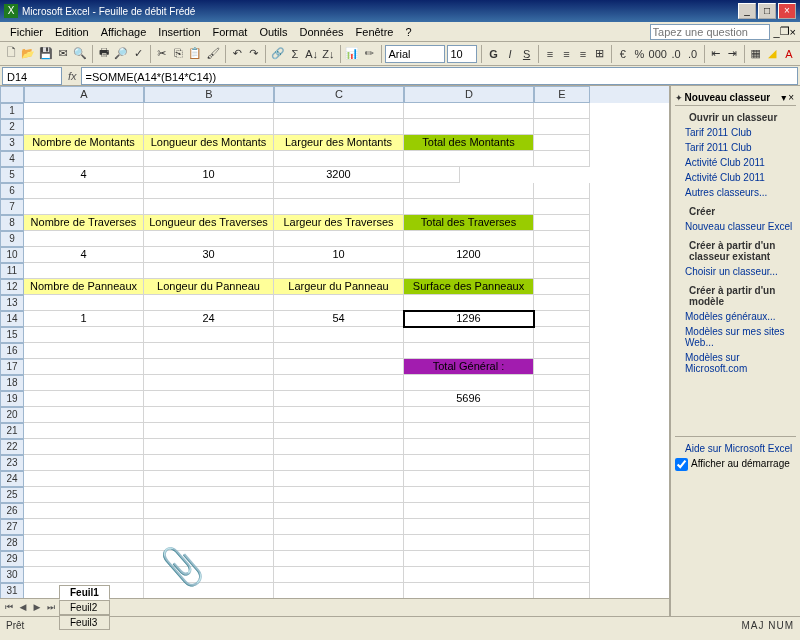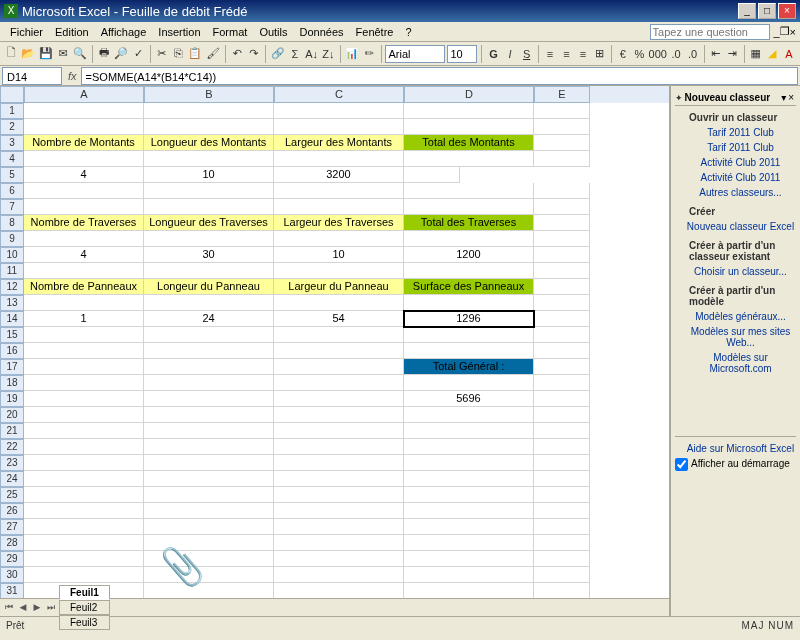--- a/index.html
+++ b/index.html
@@ -1,20 +1,20 @@
 <!DOCTYPE html>
 <html><head>
 <meta charset="utf-8">
 <style>
 * { box-sizing: border-box; margin: 0; padding: 0; }
 body { font-family: Tahoma, Arial, sans-serif; font-size: 11px; background: #ece9d8; overflow: hidden; width: 800px; height: 640px; }
 
 .titlebar { height: 22px; background: linear-gradient(to bottom, #0a246a, #3a6ea5); color: white; display: flex; align-items: center; padding: 0 4px; }
 .titlebar .ico { width: 14px; height: 14px; background: #1f7a1f; margin-right: 4px; font-size: 10px; text-align:center; line-height:14px; color:white; }
-.titlebar .title { flex: 1; font-size: 13px; }
+.titlebar .title { flex: 1; font-size: 10px; }
 .titlebar .winbtn { width: 18px; height: 16px; margin-left: 2px; background: #d4d0c8; border: 1px outset #fff; text-align: center; line-height: 14px; font-size: 10px; color: #000; cursor: pointer; }
 .titlebar .winbtn.close { background: #e04343; color: white; }
 
 .menubar { height: 20px; background: #ece9d8; display: flex; align-items: center; padding: 0 4px; border-bottom: 1px solid #aca899; }
 .menubar span { padding: 2px 6px; cursor: pointer; }
 .menubar .ask { margin-left: auto; }
 .menubar .ask input { width: 120px; height: 16px; font-size: 11px; border: 1px solid #7f9db9; padding: 0 2px; }
 
 .toolbar { height: 24px; background: #ece9d8; display: flex; align-items: center; padding: 0 4px; gap: 2px; border-bottom: 1px solid #aca899; }
 .tbtn { width: 18px; height: 18px; border: 1px solid transparent; display: flex; align-items: center; justify-content: center; cursor: pointer; font-size: 11px; color: #333; }
@@ -31,41 +31,41 @@
 .sheet { flex: 1; display: flex; flex-direction: column; background: white; border-right: 1px solid #aca899; }
 .grid-wrap { flex: 1; overflow: hidden; position:relative; }
 .colhdr-row { display: flex; height: 17px; background: #e4ecf7; }
 .corner { width: 24px; border: 1px solid #9eb6ce; background: #e4ecf7; }
 .colhdr { border: 1px solid #9eb6ce; background: #e4ecf7; text-align: center; font-size: 11px; line-height: 15px; color: #333; }
 .row { display: flex; height: 16px; }
 .rowhdr { width: 24px; border: 1px solid #9eb6ce; background: #e4ecf7; text-align: center; font-size: 10px; line-height: 14px; color: #333; }
 .cell { border-right: 1px solid #d4d4d4; border-bottom: 1px solid #d4d4d4; text-align: center; font-size: 11px; line-height: 14px; padding: 0 2px; overflow: hidden; white-space: nowrap; }
 .hdr-yellow { background: #ffff99; font-weight: normal; }
 .hdr-green { background: #99cc00; }
-.hdr-orange { background: #0369a1; }
+.hdr-orange { background: #a21caf; }
 .selected { outline: 2px solid #000; outline-offset: -1px; position: relative; z-index: 2; }
 
 .clippy { position: absolute; bottom: 10px; left: 160px; font-size: 36px; opacity: 0.8; }
 
 .sheettabs { height: 18px; background: #ece9d8; display: flex; align-items: center; border-top: 1px solid #aca899; }
 .tabnav { display: flex; padding: 0 2px; }
 .tabnav span { width: 14px; text-align: center; cursor: pointer; font-size: 9px; color: #555; }
 .tab { padding: 1px 10px; font-size: 10px; border: 1px solid #aca899; background: #ece9d8; cursor: pointer; margin-left: -1px; }
 .tab.active { background: white; border-bottom: 1px solid white; font-weight: bold; }
 
 .statusbar { height: 18px; background: #ece9d8; display: flex; align-items: center; padding: 0 6px; border-top: 1px solid #aca899; font-size: 10px; color: #333; }
 .statusbar .right { margin-left: auto; letter-spacing: 1px; }
 
 .taskpane { width: 130px; background: #ece9d8; border-left: 1px solid #aca899; padding: 4px; font-size: 10px; overflow: hidden; }
 .taskpane .tphdr { display: flex; align-items: center; padding: 2px 0; border-bottom: 1px solid #aca899; }
 .taskpane .tphdr span:first-child { font-size: 9px; color: #333; margin-right: 2px; }
 .taskpane .tphdr .tptitle { font-weight: bold; flex:1; }
 .taskpane .tphdr .x { cursor: pointer; padding: 0 2px; }
 .taskpane .section { font-weight: bold; margin: 6px 14px 2px; color: #333; }
-.taskpane .link { color: #003399; padding: 2px 0 2px 10px; cursor: pointer; display: block; text-align: center; }
+.taskpane .link { color: #003399; padding: 2px 0 2px 10px; cursor: pointer; display: block; }
 .taskpane .chk { padding: 2px 0; }
 .taskpane .chk input { vertical-align: middle; margin-right: 3px; }
 </style>
 </head>
 <body>
 
 <div class="titlebar">
   <div class="ico">X</div>
   <div class="title">Microsoft Excel - Feuille de débit Frédé</div>
   <div class="winbtn">_</div>

